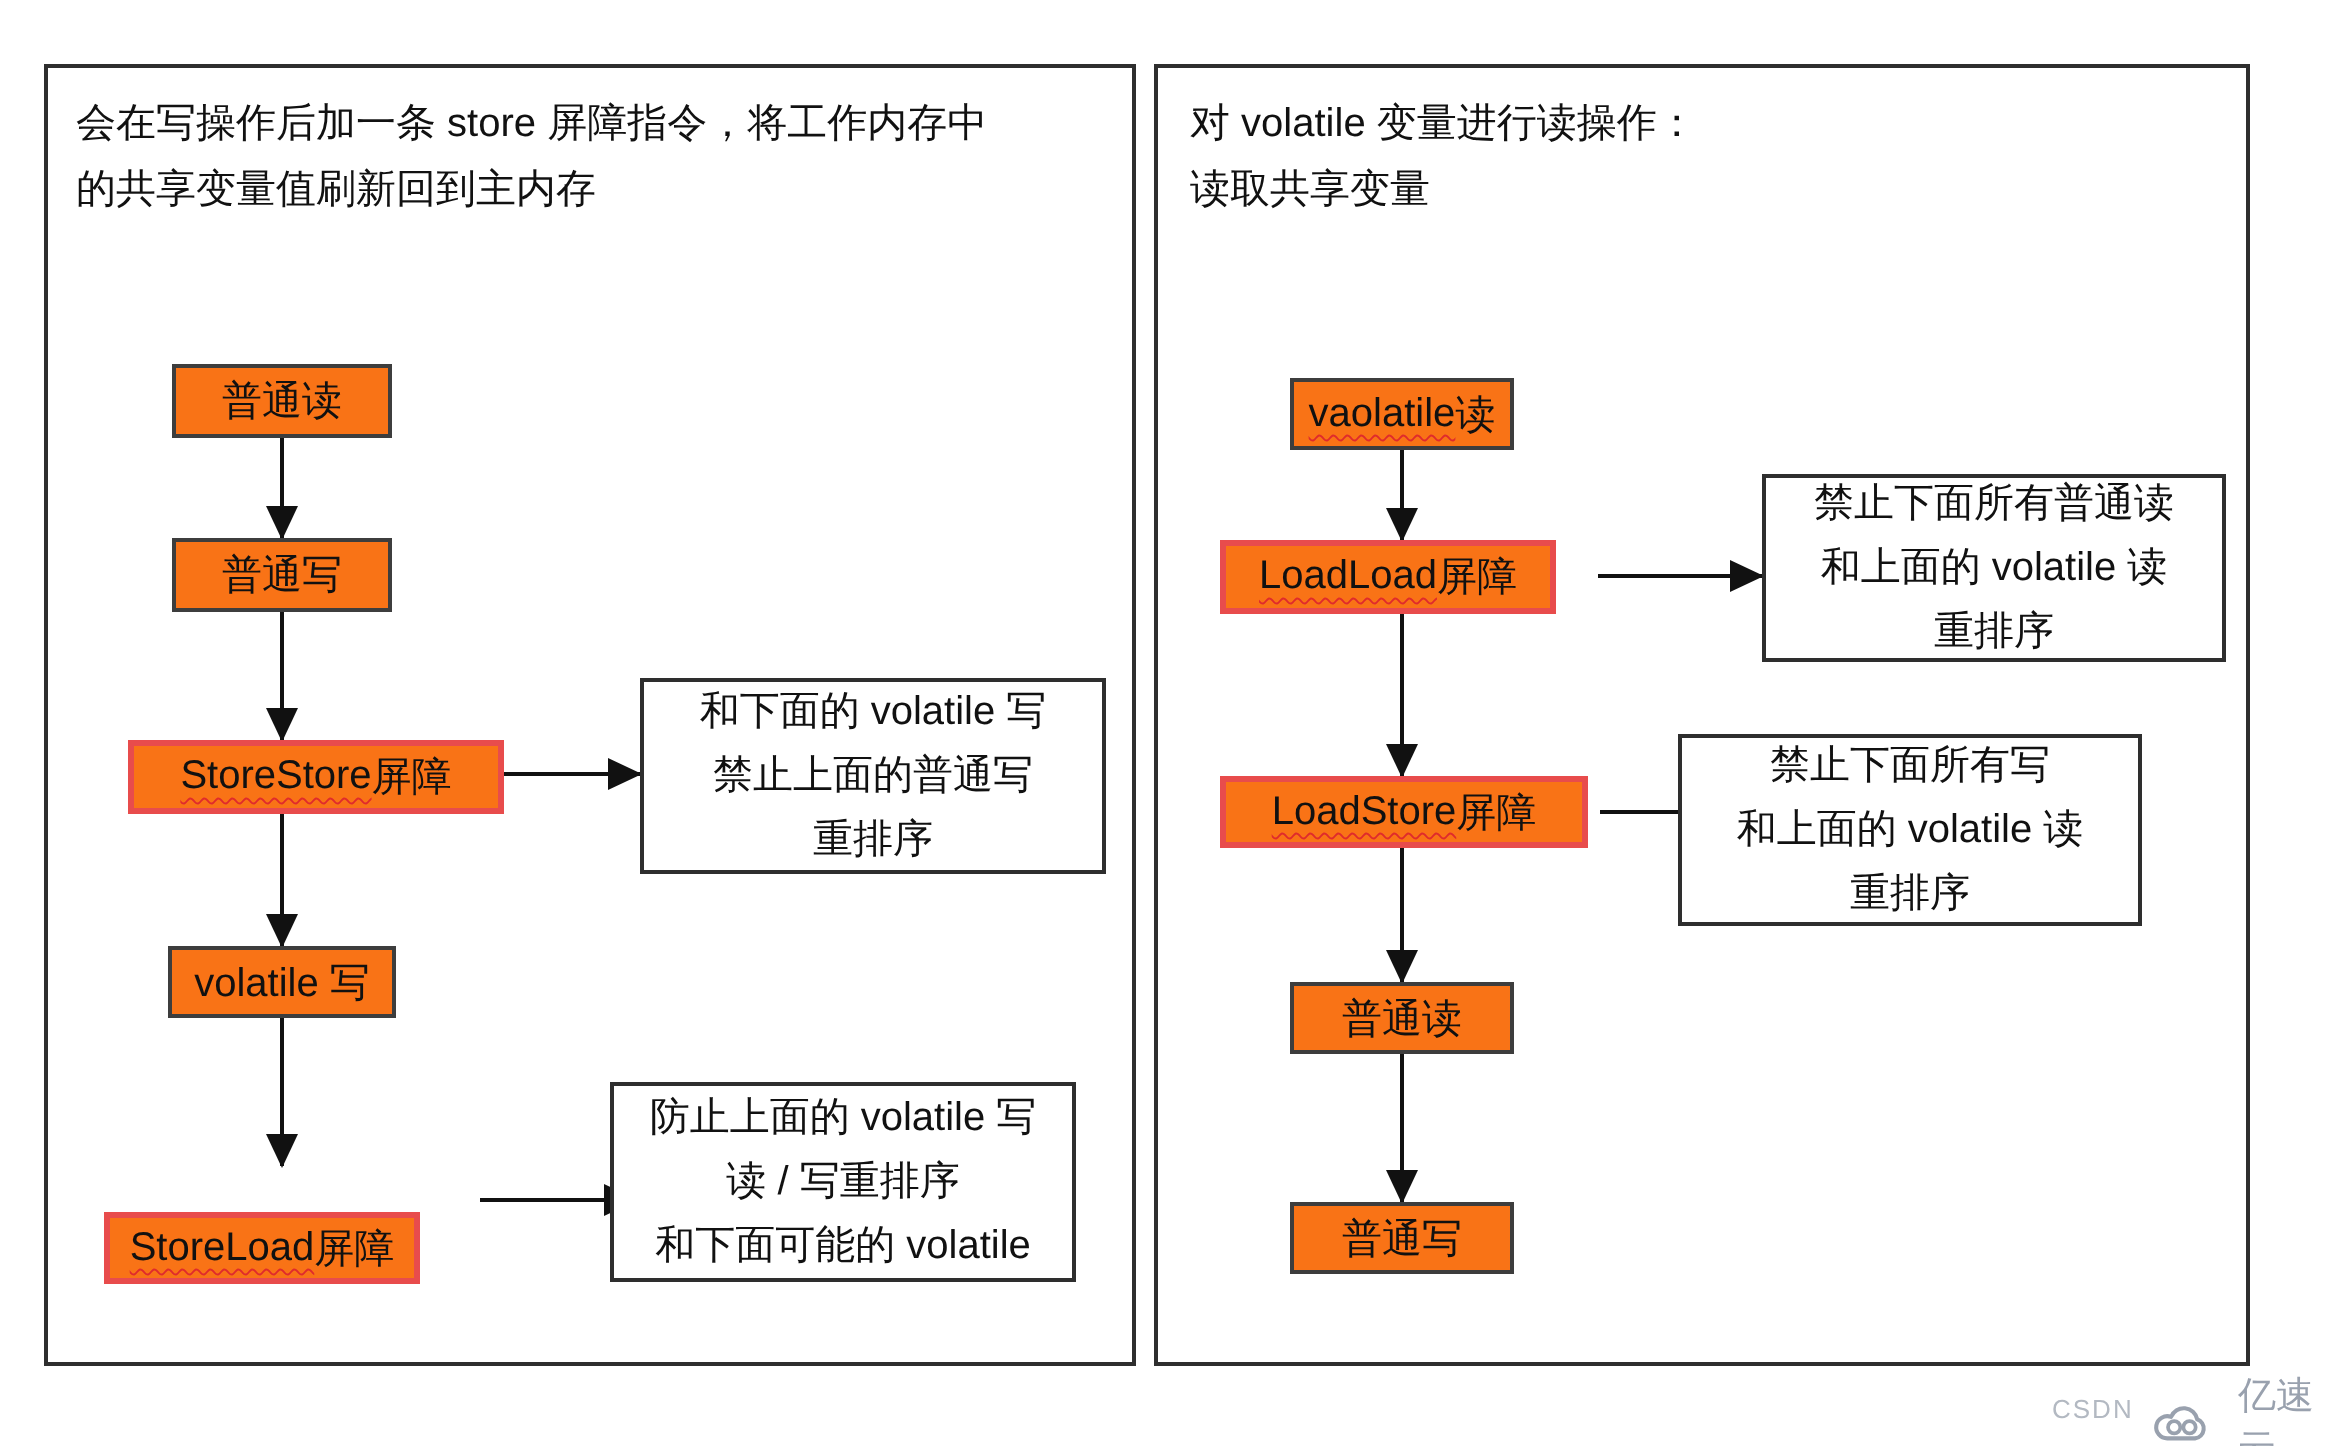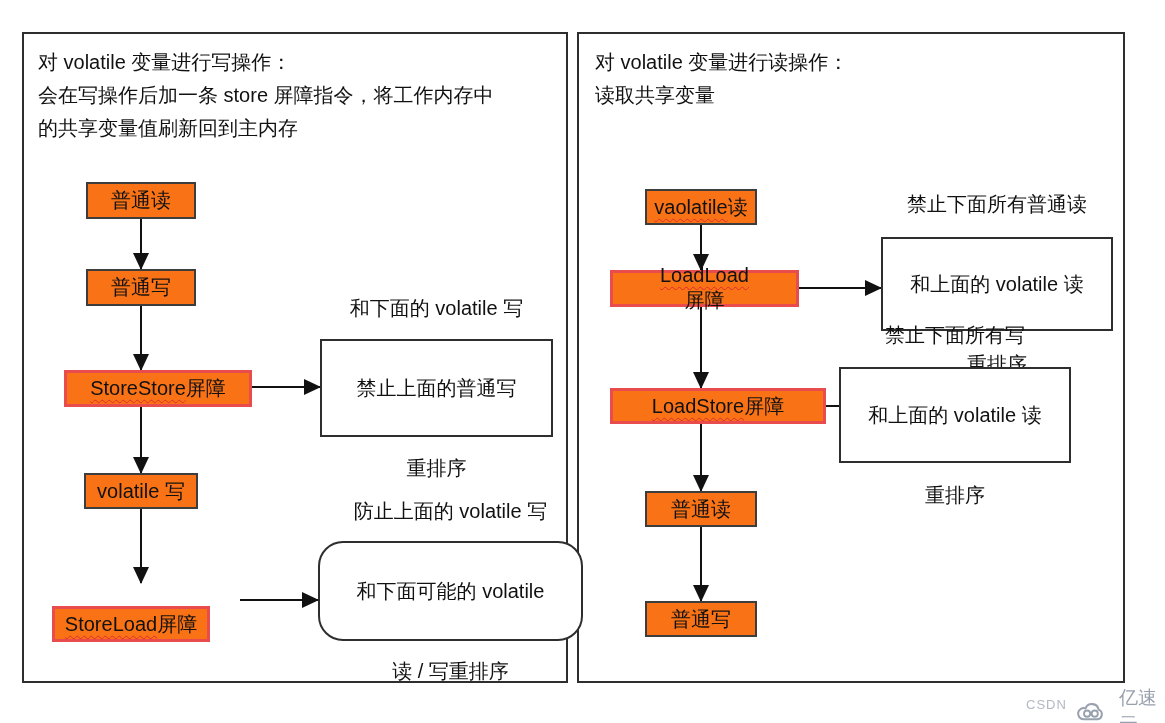--- a/index.html
+++ b/index.html
@@ -43,21 +43,20 @@
     background: #ffffff;
     display: flex;
     flex-direction: column;
     align-items: center;
     justify-content: center;
     font-size: 20px;
     line-height: 32px;
     text-align: center;
     white-space: nowrap;
     z-index: 2;
-    gap: 48px;
   }
   .sq {
     text-decoration-line: underline;
     text-decoration-style: wavy;
     text-decoration-color: #e02b2b;
     text-decoration-thickness: 1px;
     text-underline-offset: 4px;
   }
   .varrow {
     position: absolute;
@@ -113,21 +112,20 @@
   }
 </style>
 </head>
 <body>
 
 <div class="stage">
 
   <div class="panel" style="left:22px; top:32px; width:546px; height:651px;"></div>
 
   <div class="title" style="left:38px; top:46px;">
-    <div>对 volatile 变量进行写操作：</div>
     <div>会在写操作后加一条 store 屏障指令，将工作内存中</div>
     <div>的共享变量值刷新回到主内存</div>
   </div>
 
   <div class="fbox" style="left:86px; top:182px; width:110px; height:37px;">
     <span>普通读</span>
   </div>
 
   <div class="fbox" style="left:86px; top:269px; width:110px; height:37px;">
     <span>普通写</span>
@@ -154,44 +152,44 @@
 
   <div class="harrow" style="left:240px; top:386px; width:80px;"></div>
   <div class="harrow" style="left:240px; top:599px; width:78px;"></div>
 
   <div class="note" style="left:320px; top:339px; width:233px; height:98px;">
     <div>和下面的 volatile 写</div>
     <div>禁止上面的普通写</div>
     <div>重排序</div>
   </div>
 
-  <div class="note" style="left:318px; top:541px; width:265px; height:100px;border-radius:25px;">
+  <div class="note" style="left:305px; top:541px; width:233px; height:100px;">
     <div>防止上面的 volatile 写</div>
+    <div>读 / 写重排序</div>
     <div>和下面可能的 volatile</div>
-    <div>读 / 写重排序</div>
   </div>
 
   <div class="panel" style="left:577px; top:32px; width:548px; height:651px;"></div>
 
   <div class="title" style="left:595px; top:46px;">
     <div>对 volatile 变量进行读操作：</div>
     <div>读取共享变量</div>
   </div>
 
   <div class="fbox" style="left:645px; top:189px; width:112px; height:36px;">
     <span class="sq">vaolatile</span>
       <span> 读</span>
   </div>
 
-  <div class="fbox red" style="left:610px; top:270px; width:189px; height:37px;flex-direction:column;">
+  <div class="fbox red" style="left:610px; top:270px; width:168px; height:37px;">
     <span class="sq">LoadLoad</span>
       <span> 屏障</span>
   </div>
 
-  <div class="fbox red" style="left:610px; top:388px; width:216px; height:36px;">
+  <div class="fbox red" style="left:610px; top:388px; width:184px; height:36px;">
     <span class="sq">LoadStore</span>
       <span> 屏障</span>
   </div>
 
   <div class="fbox" style="left:645px; top:491px; width:112px; height:36px;">
     <span>普通读</span>
   </div>
 
   <div class="fbox" style="left:645px; top:601px; width:112px; height:36px;">
     <span>普通写</span>

